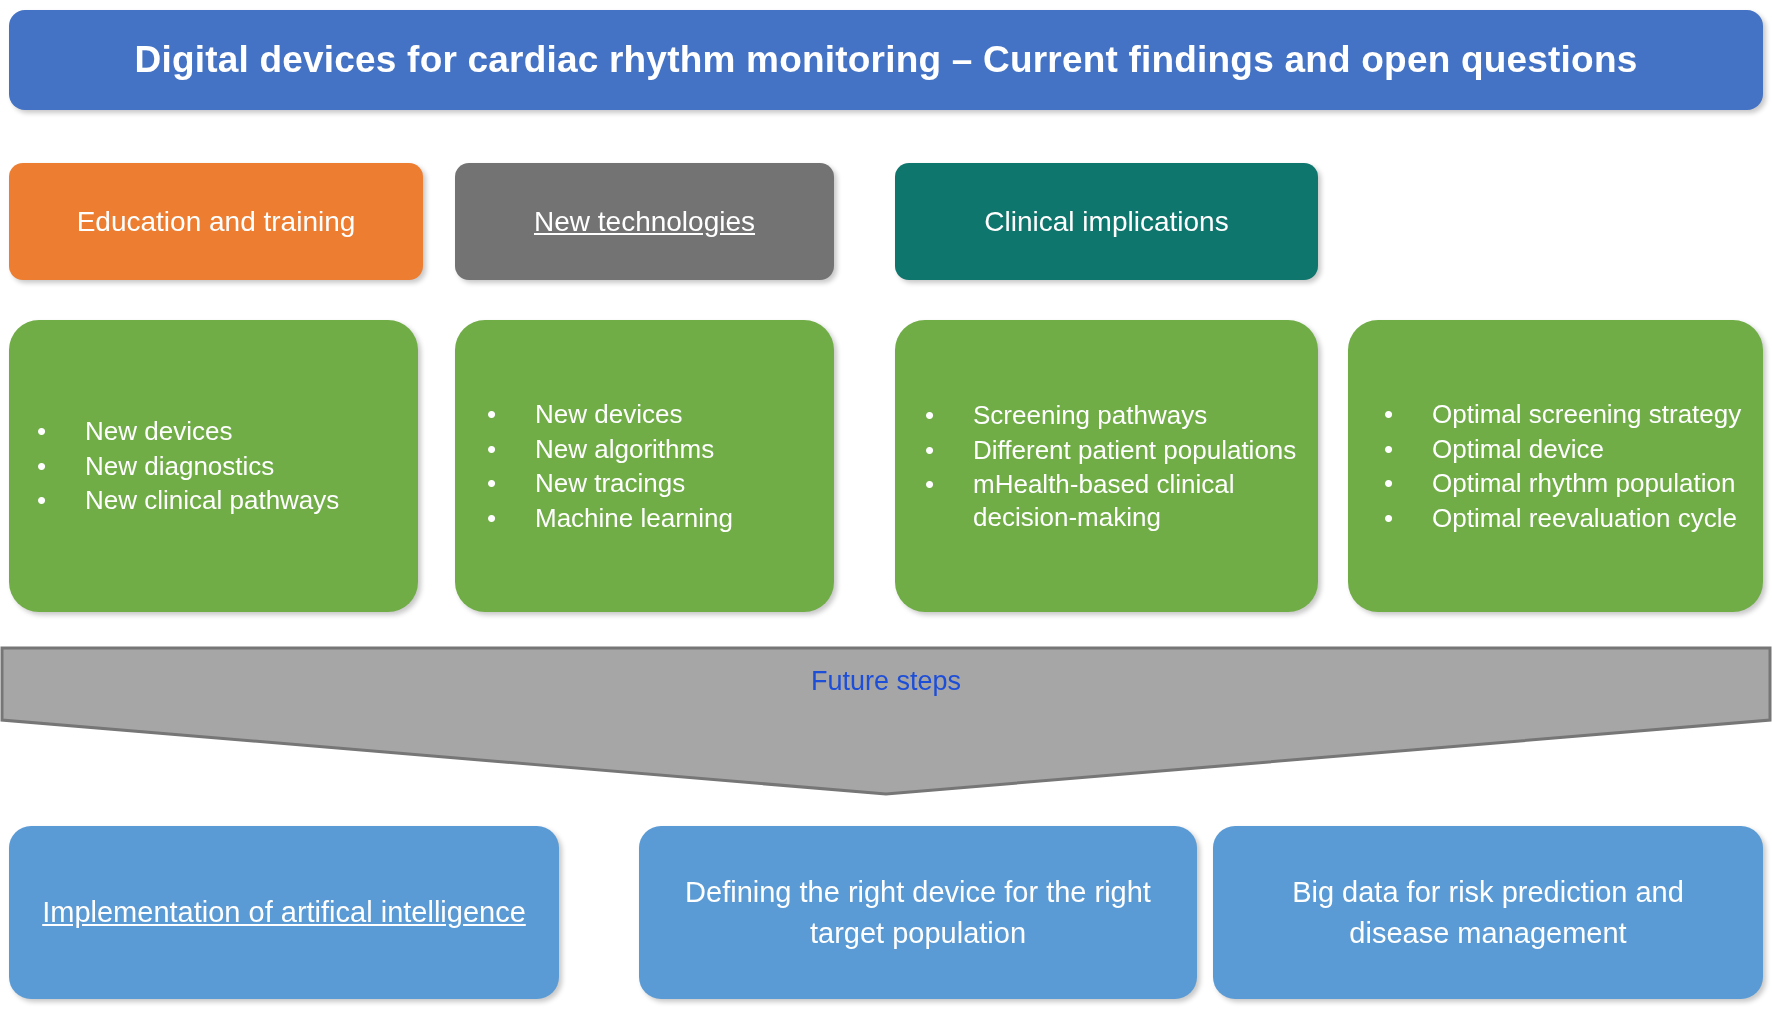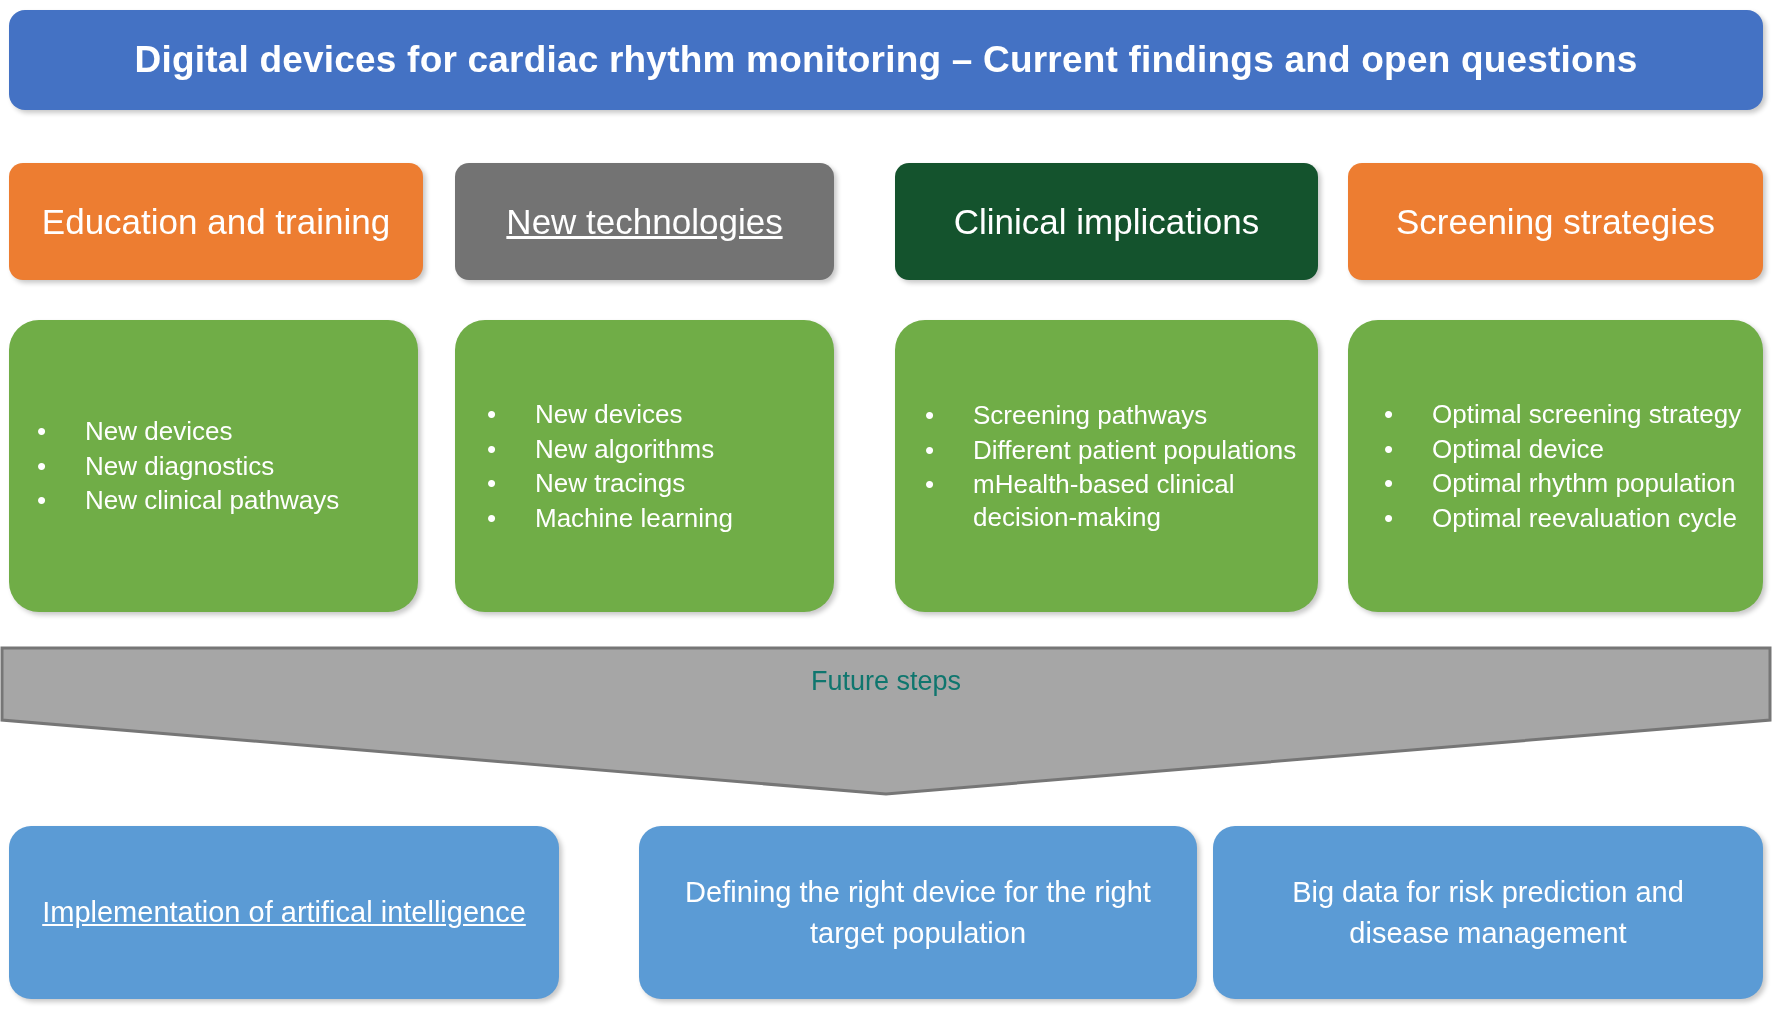--- a/index.html
+++ b/index.html
@@ -46,21 +46,21 @@
   }
 
   
   .cat-box {
     top: 163px;
     height: 117px;
     background: #ED7D31;
     border-radius: 14px;
     align-items: center;
     justify-content: center;
-    font-size: 35px;
+    font-size: 28px;
     text-align: center;
     padding: 0 12px;
   }
   .cat-0 { left: 9px;    width: 414px; }
   .cat-1 { left: 455px;  width: 379px; }
   .cat-2 { left: 895px;  width: 423px; }
   .cat-3 { left: 1348px; width: 415px; }
 
   
   .detail-box {
@@ -117,21 +117,21 @@
   .future-wrap svg { display: block; width: 100%; height: 100%; }
   .future-label {
     position: absolute;
     left: 0;
     top: 0;
     width: 100%;
     height: 75px;
     display: flex;
     align-items: center;
     justify-content: center;
-    color: #0f766e;
+    color: #1d4ed8;
     font-size: 27px;
     pointer-events: none;
   }
 
   
   .step-box {
     top: 826px;
     height: 173px;
     background: #5B9BD5;
     border-radius: 22px;
@@ -148,22 +148,21 @@
 </style>
 </head>
 <body>
 
 <div id="canvas">
 
   <div class="card title-banner" style="background: rgb(68, 114, 196);">Digital devices for cardiac rhythm monitoring – Current findings and open questions</div>
 
   <div class="card cat-box cat-0" style="background: rgb(237, 125, 49);">Education and training</div>
   <div class="card cat-box cat-1" style="background: #737373; text-decoration: underline;">New technologies</div>
-  <div class="card cat-box cat-2" style="background: #14532d;">Clinical implications</div>
-  <div class="card cat-box cat-3" style="background: rgb(237, 125, 49);">Screening strategies</div>
+  <div class="card cat-box cat-2" style="background: #0f766e;">Clinical implications</div>
 
   <div class="card detail-box det-0" style="background: rgb(112, 173, 71);">
     <ul class="bullet-list">
       <li class="bullet-item">
         <span class="bullet-dot">•</span>
         <span>New devices</span>
       </li>
       <li class="bullet-item">
         <span class="bullet-dot">•</span>
         <span>New diagnostics</span>

